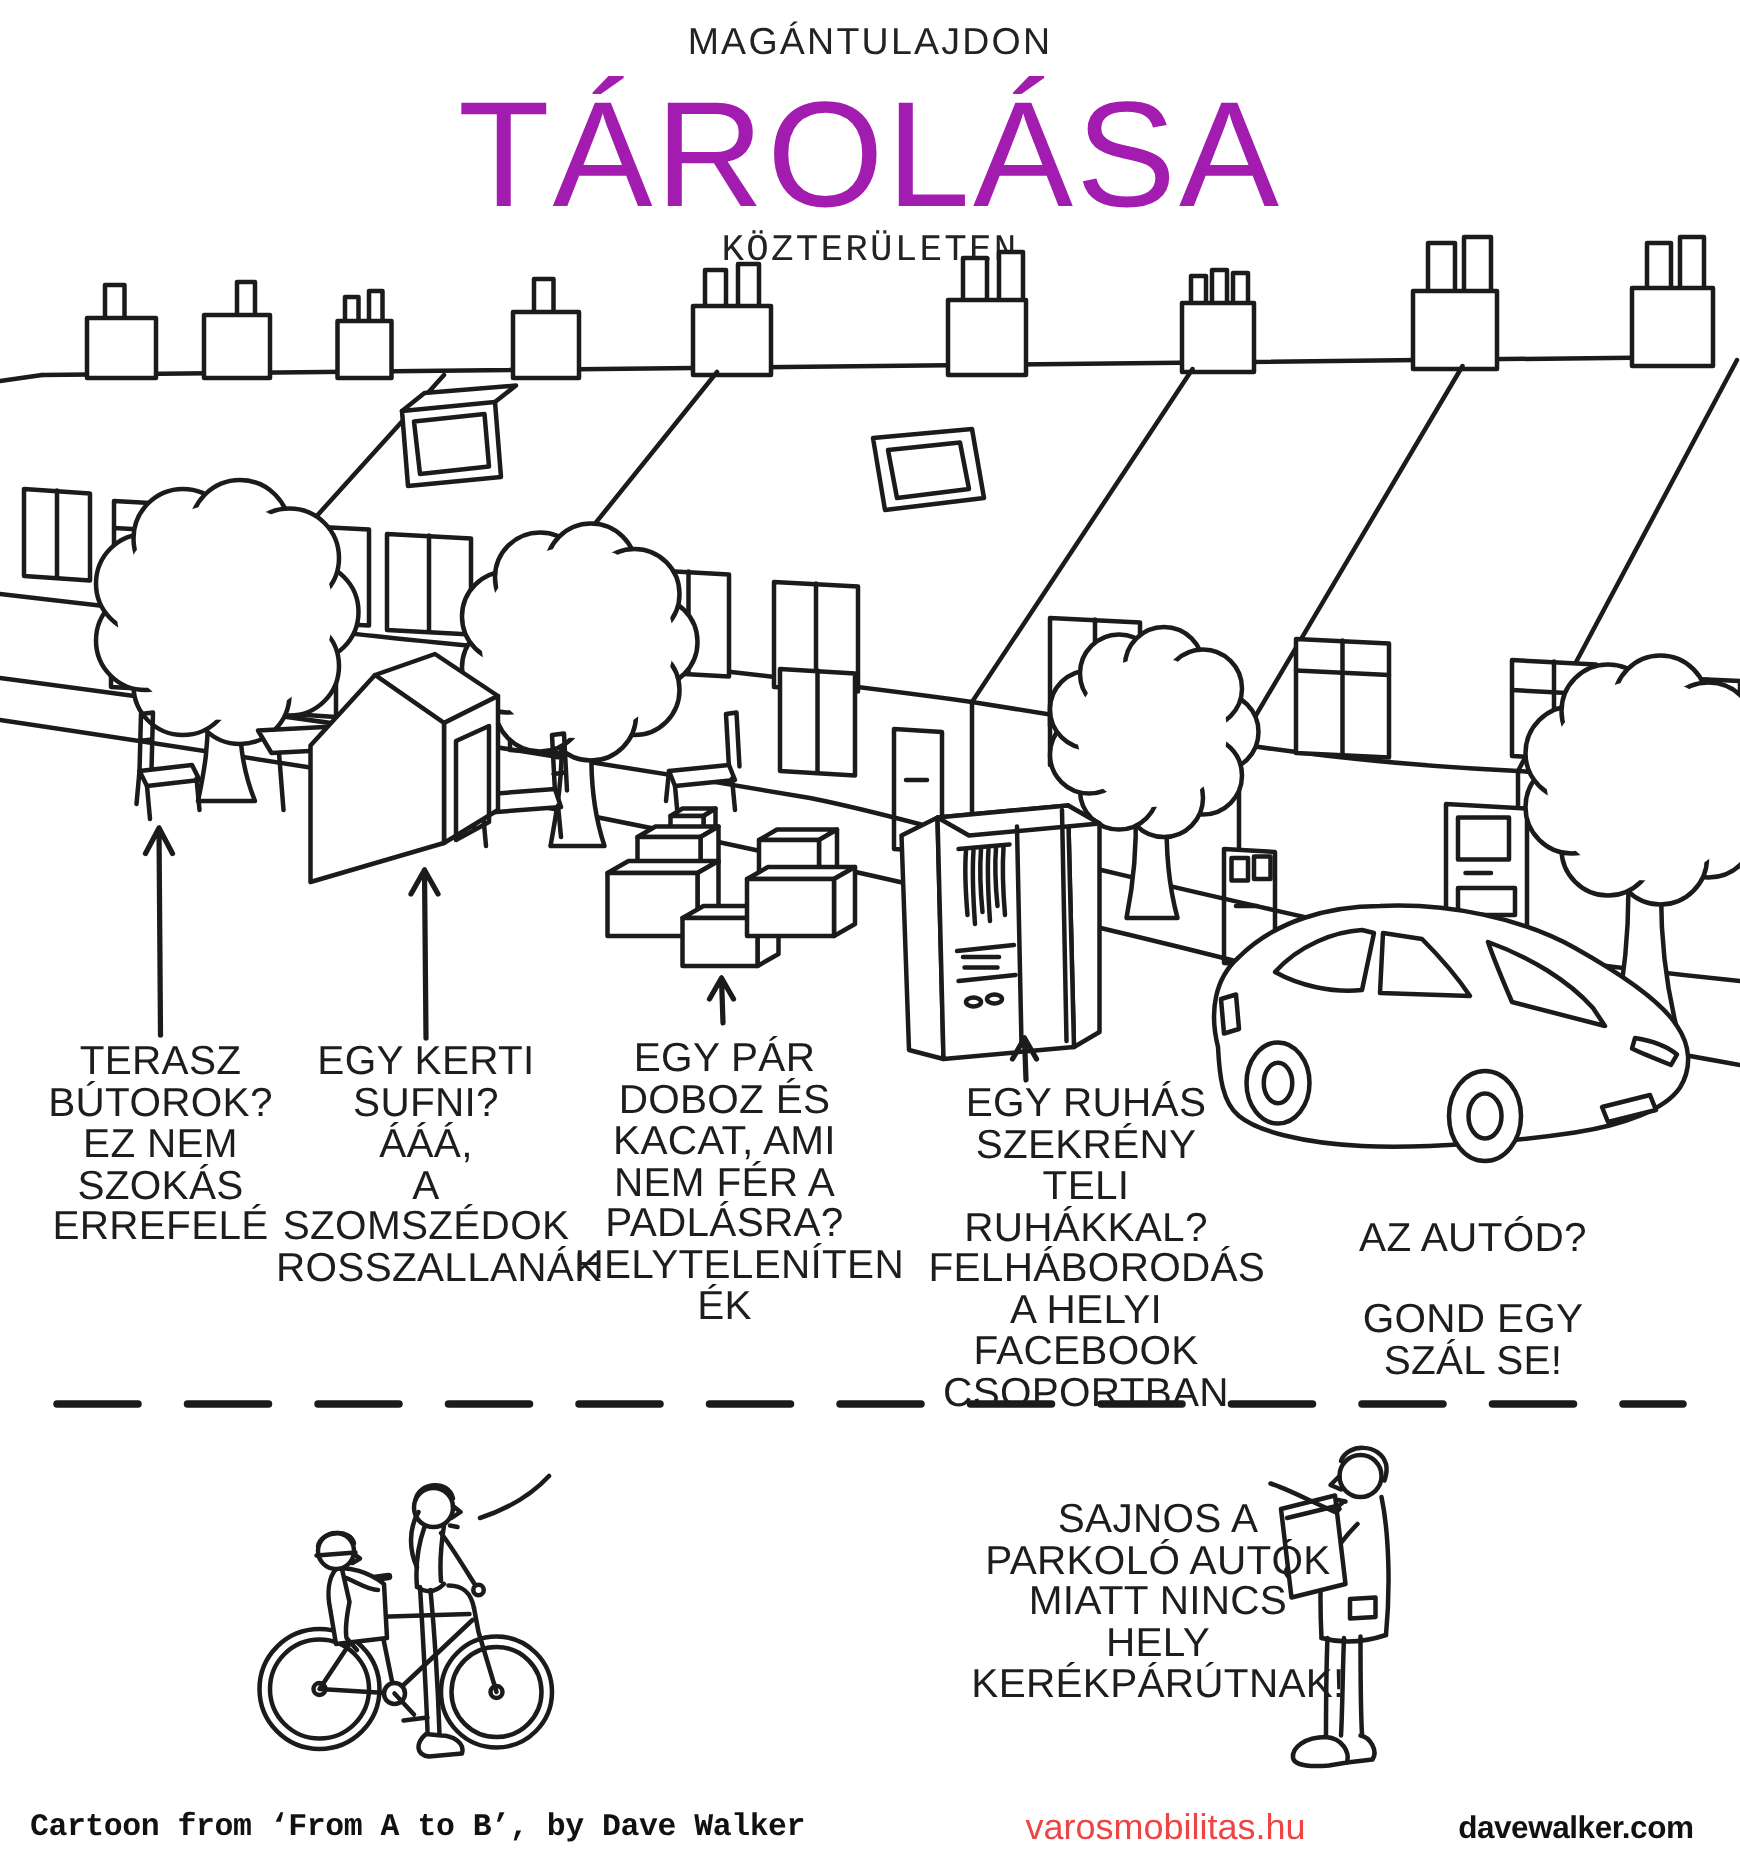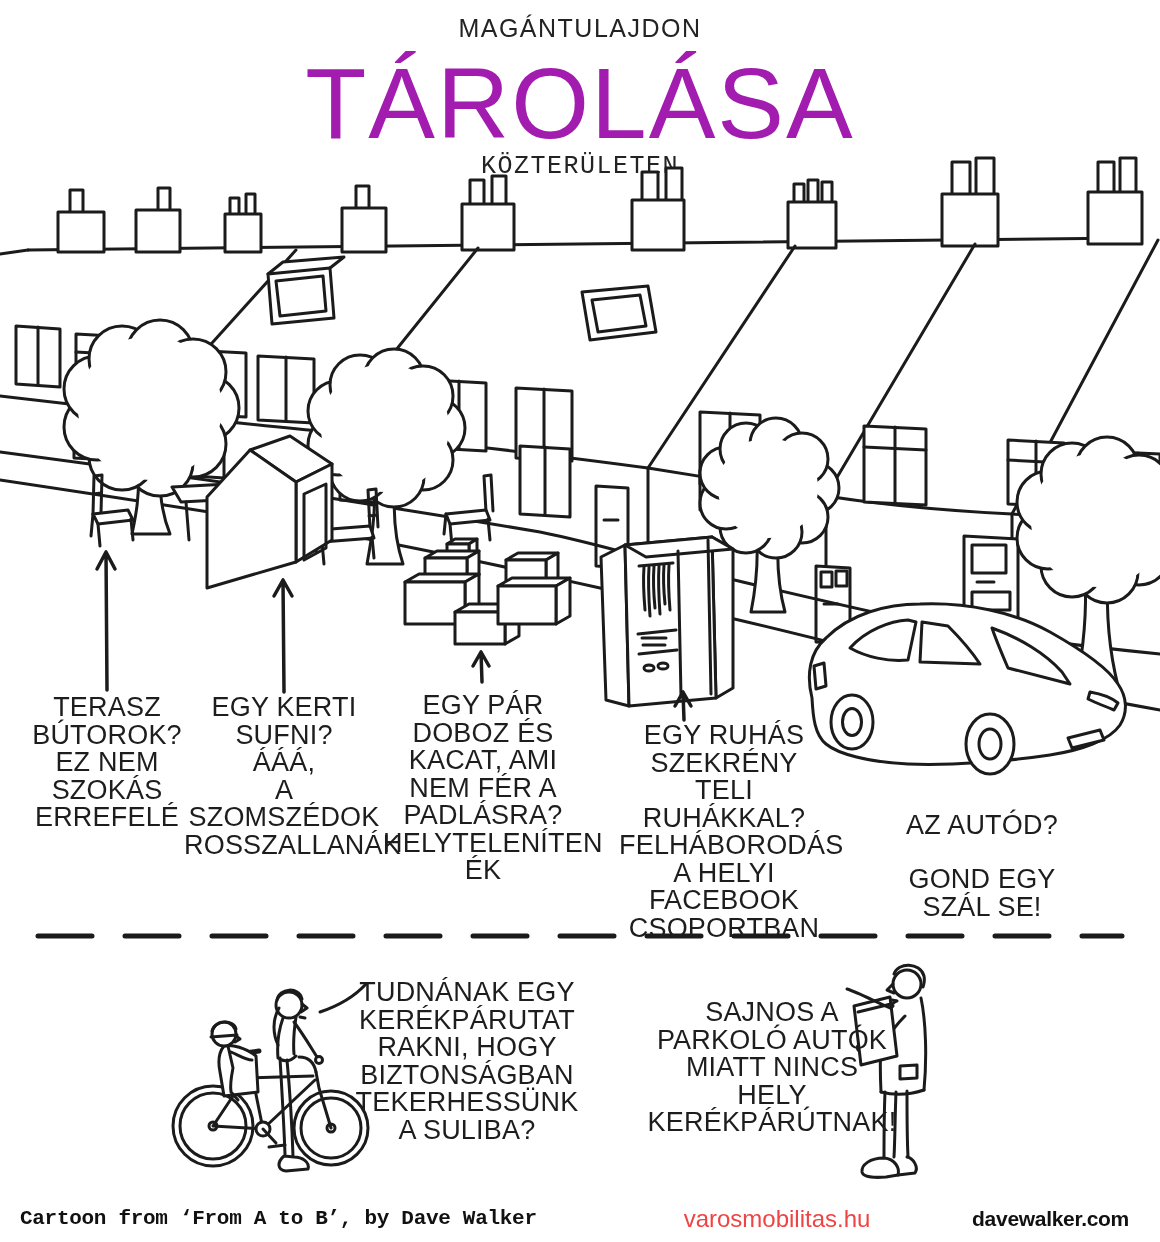--- a/index.html
+++ b/index.html
@@ -365,26 +365,20 @@
 SZEKRÉNY TELI
 RUHÁKKAL?
 FELHÁBORODÁS
 A HELYI
 FACEBOOK
 CSOPORTBAN</div>
   <div class="note" style="left:982px;top:812px;width:220px">AZ AUTÓD?</div>
   <div class="note" style="left:982px;top:866px;width:200px">GOND EGY
 SZÁL SE!</div>
 
-  <div class="note" style="left:467px;top:979px;width:260px">TUDNÁNAK EGY
-KERÉKPÁRUTAT
-RAKNI, HOGY
-BIZTONSÁGBAN
-TEKERHESSÜNK
-A SULIBA?</div>
   <div class="note" style="left:772px;top:999px;width:280px">SAJNOS A
 PARKOLÓ AUTÓK
 MIATT NINCS
 HELY
 KERÉKPÁRÚTNAK!</div>
 
   <div class="footer-credit">Cartoon from ‘From A to B’, by Dave Walker</div>
   <div class="footer-site">varosmobilitas.hu</div>
   <div class="footer-author">davewalker.com</div>
 </div>

